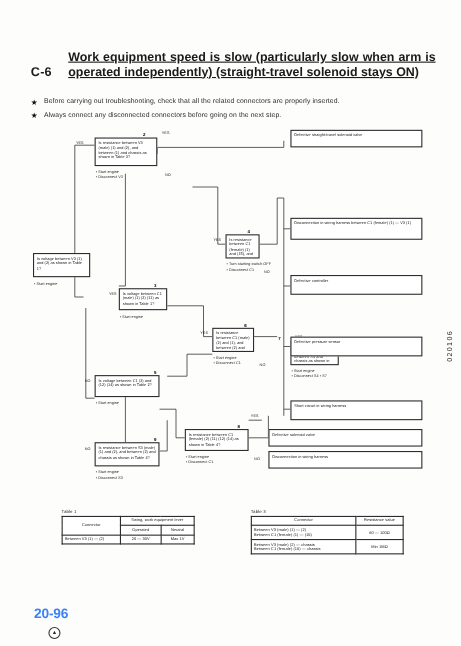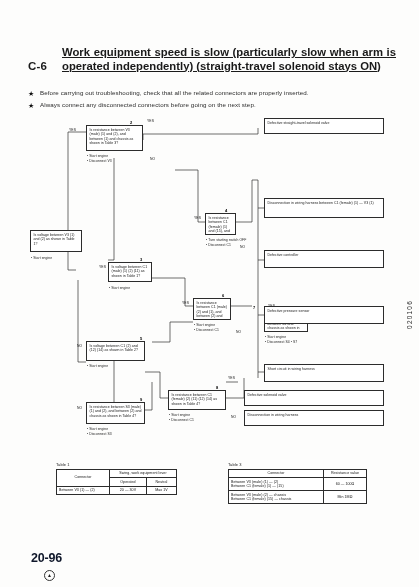--- a/index.html
+++ b/index.html
@@ -144,21 +144,21 @@
   }
   table.t td.left { text-align: left; }
 
   
   .pagenum {
     position: absolute;
     left: 31px; top: 551px;
     font-size: 12.5px;
     font-weight: bold;
     letter-spacing: -0.2px;
-    color: #0f172a;
+    color: #3b82f6;
   }
   .pagemark {
     position: absolute;
     left: 44px; top: 570px;
     width: 9px; height: 9px;
     border-radius: 50%;
     border: 0.8px solid #333;
     font-size: 5px;
     line-height: 9px;
     text-align: center;

